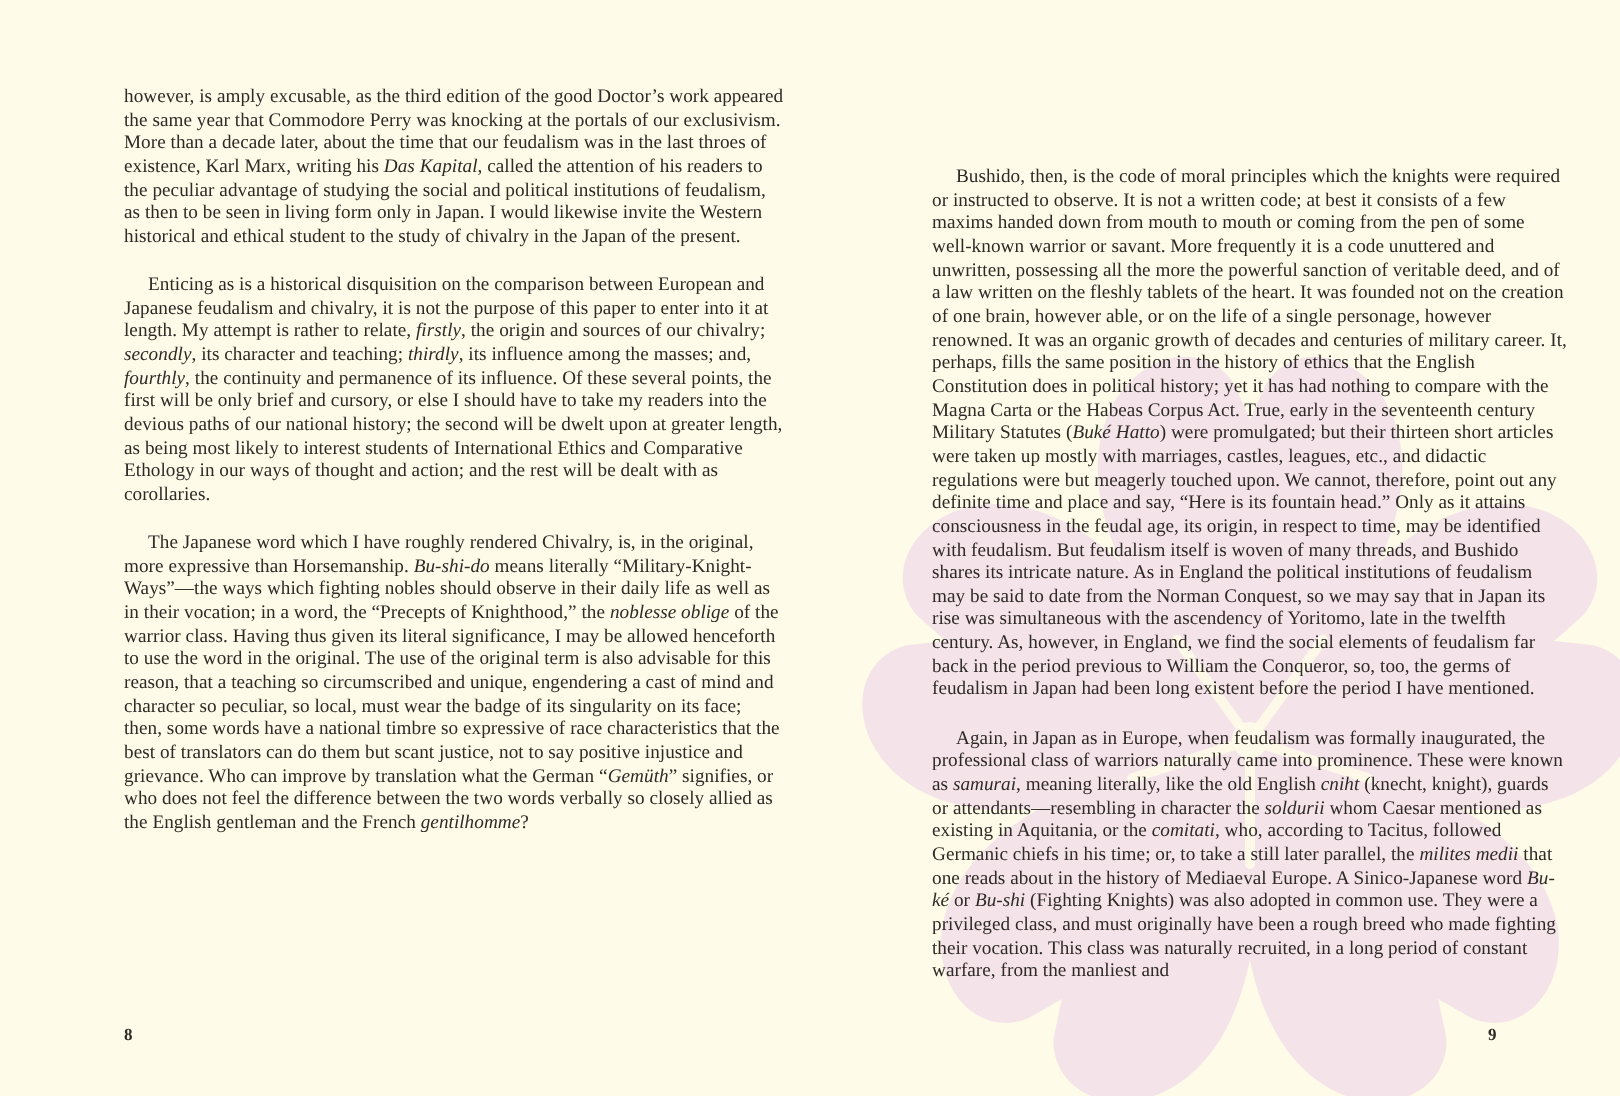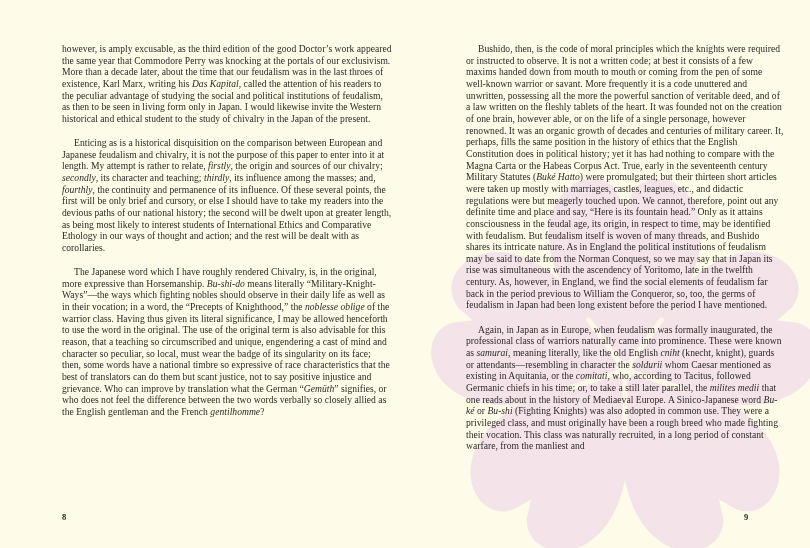--- a/index.html
+++ b/index.html
@@ -33,20 +33,21 @@
       top: 43px;
       z-index: 1;
     }
     .page-left {
       left: 62px;
       width: 330px;
     }
     .page-right {
       left: 466px;
       width: 318px;
+      margin-top: 40px;
     }
     .page p {
       margin: 0 0 12.5px 0;
       font-size: 9.6px;
       line-height: 11.65px;
       text-align: left;
       letter-spacing: 0.02px;
     }
     .page p.indent {
       text-indent: 12px;

